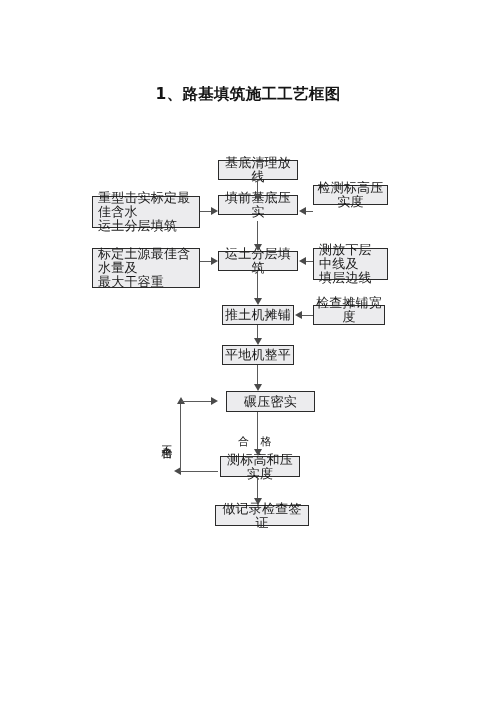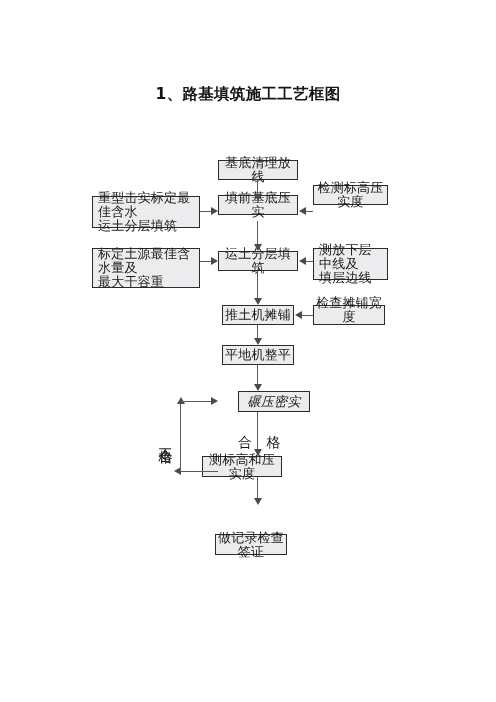--- a/index.html
+++ b/index.html
@@ -84,21 +84,21 @@
     border-bottom: 4px solid transparent;
     border-left: 7px solid #4a4a4a;
   }
   .arrow-left {
     border-top: 4px solid transparent;
     border-bottom: 4px solid transparent;
     border-right: 7px solid #4a4a4a;
   }
   .edge-label {
     position: absolute;
-    font-size: 14px;
+    font-size: 11px;
     color: #1a1a1a;
     letter-spacing: 0.2px;
     font-family: "DejaVu Sans", "Liberation Sans", sans-serif;
     white-space: nowrap;
   }
   .edge-label.vertical {
     writing-mode: vertical-rl;
     text-orientation: upright;
     line-height: 12px;
     letter-spacing: 1px;
@@ -124,29 +124,29 @@
   </div>
 
   <div class="node center" style="left:222px; top:305px; width:72px; height:20px;">
     <span class="txt">推土机摊铺</span>
   </div>
 
   <div class="node center" style="left:222px; top:345px; width:72px; height:20px;">
     <span class="txt">平地机整平</span>
   </div>
 
-  <div class="node center" style="left:238px; top:391px; width:72px; height:21px;font-style:italic;">
+  <div class="node center" style="left:226px; top:391px; width:89px; height:21px;">
     <span class="txt">碾压密实</span>
   </div>
 
-  <div class="node center" style="left:202px; top:456px; width:80px; height:21px;">
+  <div class="node center" style="left:220px; top:456px; width:80px; height:21px;">
     <span class="txt">测标高和压实度</span>
   </div>
 
-  <div class="node center" style="left:215px; top:505px; width:72px; height:21px;margin-top:29px;">
+  <div class="node center" style="left:215px; top:505px; width:94px; height:21px;">
     <span class="txt">做记录检查签证</span>
   </div>
 
   <div class="node side" style="left:92px; top:196px; width:108px; height:32px;">
     <span class="txt">
       <span>重型击实标定最佳含水</span><br>
       <span>运土分层填筑</span>
     </span>
   </div>
 

